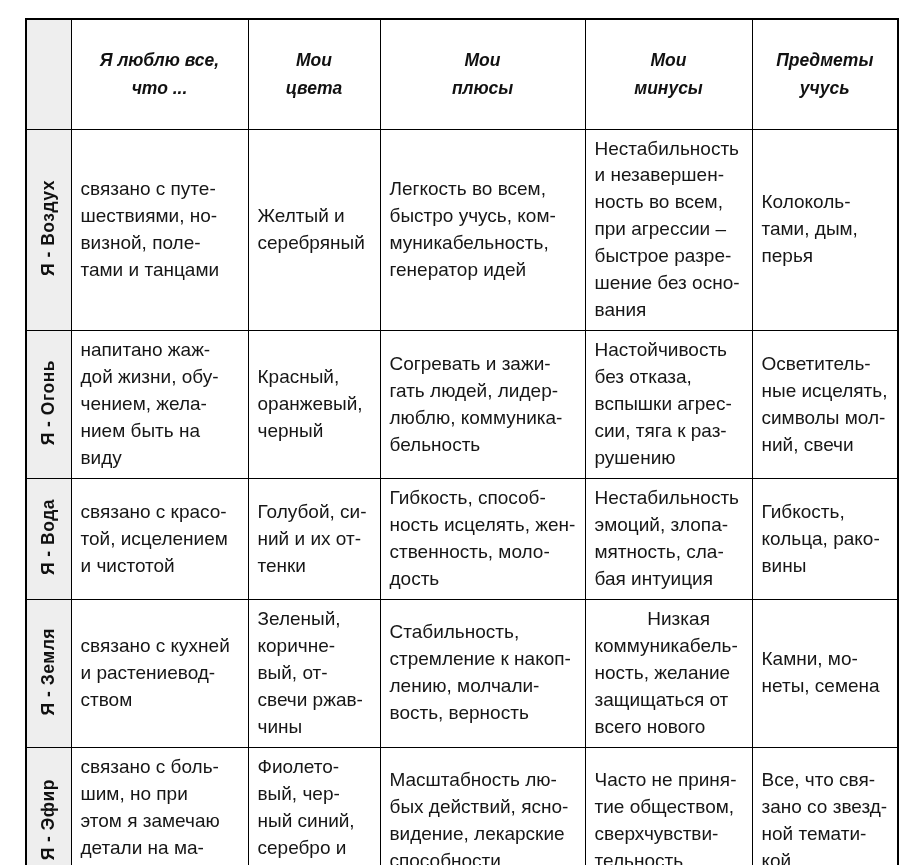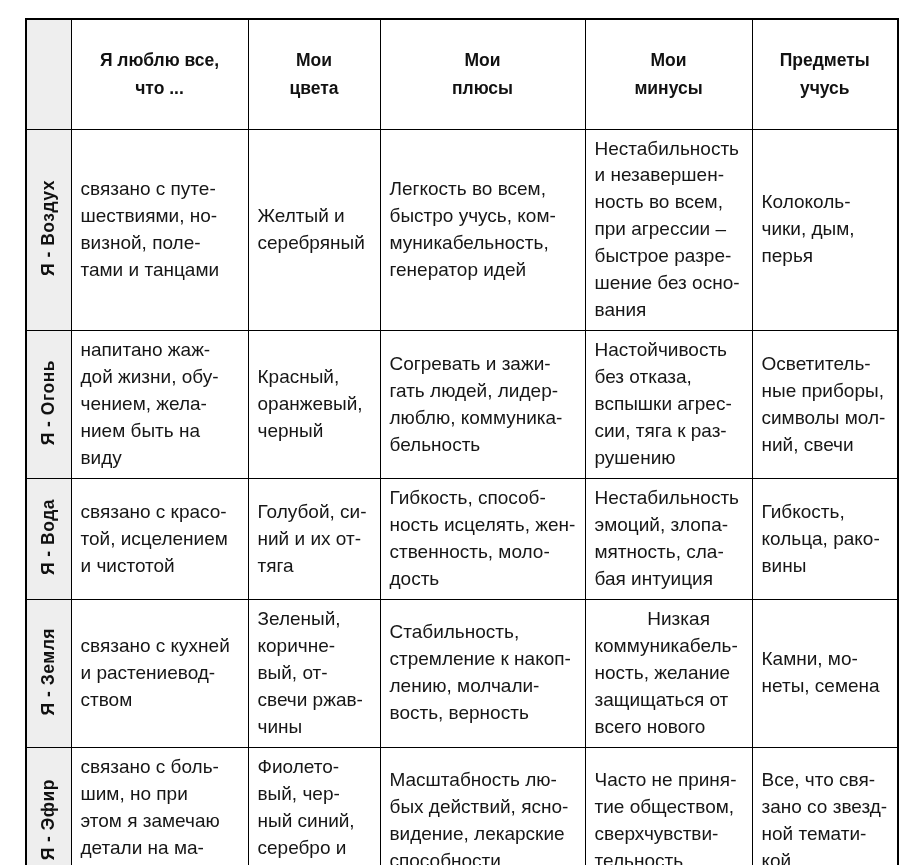--- a/index.html
+++ b/index.html
@@ -35,21 +35,21 @@
   col.c-el{width:45px;}
   col.c-love{width:177px;}
   col.c-colors{width:132px;}
   col.c-pluses{width:205px;}
   col.c-minuses{width:167px;}
   col.c-items{width:146px;}
   
   thead tr{height:110px;}
   thead th{
     font-size:17.5px;font-weight:bold;line-height:1.6;
-    text-align:center;padding:4px 6px;color:#111;
+    text-align:center;padding:4px 6px;color:#111;font-style:italic;
   }
   thead th.corner{background:var(--row-header-bg);}
   
   tbody tr:nth-child(1){height:187px;}
   tbody tr:nth-child(2){height:137px;}
   tbody tr:nth-child(3){height:113px;}
   tbody tr:nth-child(4){height:137px;}
   tbody tr:nth-child(5){height:141px;}
   tbody th.row-el{
     background:var(--row-header-bg);
@@ -114,21 +114,21 @@
 муникабельность,
 генератор идей</td>
           <td>Нестабильность
 и незавершен-
 ность во всем,
 при агрессии –
 быстрое разре-
 шение без осно-
 вания</td>
           <td>Колоколь-
-чики, дым,
+тами, дым,
 перья</td>
         </tr>
         <tr>
           <th class="row-el"><span class="vtext">Я - Огонь</span></th>
           <td>напитано жаж-
 дой жизни, обу-
 чением, жела-
 нием быть на
 виду</td>
           <td>Красный,
@@ -137,32 +137,32 @@
           <td>Согревать и зажи-
 гать людей, лидер-
 люблю, коммуника-
 бельность</td>
           <td>Настойчивость
 без отказа,
 вспышки агрес-
 сии, тяга к раз-
 рушению</td>
           <td>Осветитель-
-ные приборы,
+ные исцелять,
 символы мол-
 ний, свечи</td>
         </tr>
         <tr>
           <th class="row-el"><span class="vtext">Я - Вода</span></th>
           <td>связано с красо-
 той, исцелением
 и чистотой</td>
           <td>Голубой, си-
 ний и их от-
-тяга</td>
+тенки</td>
           <td>Гибкость, способ-
 ность исцелять, жен-
 ственность, моло-
 дость</td>
           <td>Нестабильность
 эмоций, злопа-
 мятность, сла-
 бая интуиция</td>
           <td>Гибкость,
 кольца, рако-

